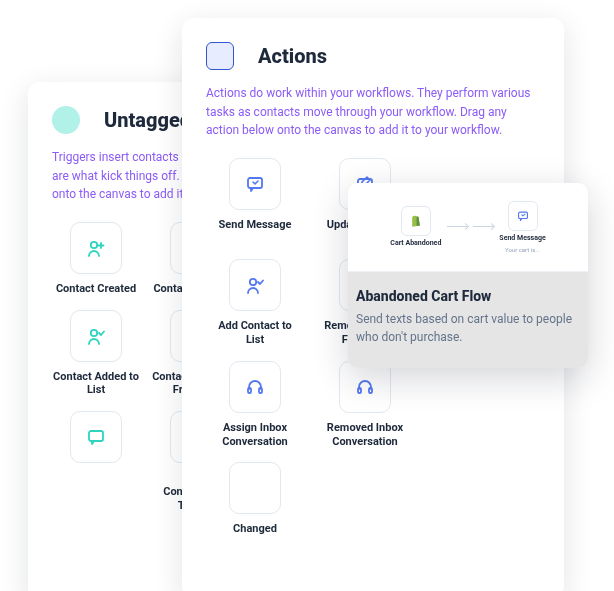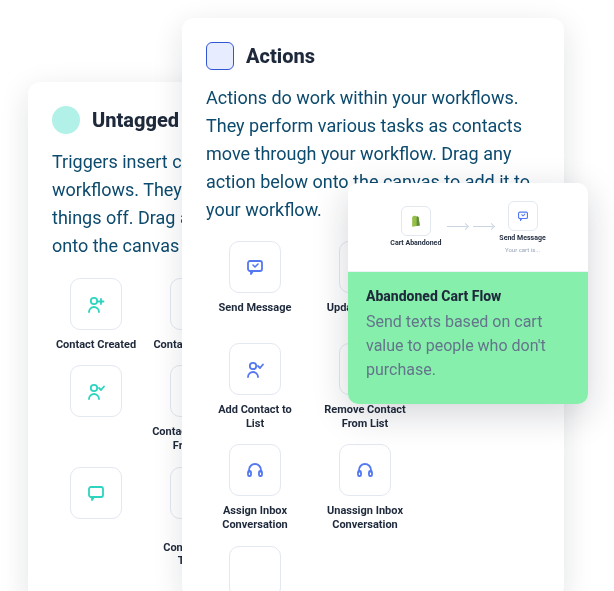--- a/index.html
+++ b/index.html
@@ -26,40 +26,40 @@
 }
 .actions-panel {
   left: 182px;
   top: 18px;
   width: 382px;
   height: 580px;
 }
 .header-row {
   display: flex;
   align-items: center;
-  gap: 12px;
+  gap: 24px;
   margin-bottom: 14px;
 }
 .swatch {
   width: 28px;
   height: 28px;
   border-radius: 6px;
 }
 .swatch.circle { border-radius: 50%; }
 .swatch.triggers { background: #b2f1e8; }
 .swatch.actions { background: #e7edff; border: 1.8px solid #3056d3; }
 .title {
   font-size: 20px;
   font-weight: 800;
   color: #1e293b;
 }
 .desc {
-  font-size: 18px;
+  font-size: 12px;
   line-height: 1.55;
-  color: #0c4a6e;
+  color: #8b5cf6;
   margin-bottom: 18px;
 }
 .grid {
   display: grid;
   gap: 14px 12px;
 }
 .triggers-grid { grid-template-columns: repeat(2, 88px); }
 .actions-grid { grid-template-columns: repeat(3, 98px); }
 .item {
   display: flex;
@@ -145,31 +145,31 @@
   position: absolute;
   right: -1px;
   top: -2px;
   width: 4px;
   height: 4px;
   border-top: 1px solid #cbd5e1;
   border-right: 1px solid #cbd5e1;
   transform: rotate(45deg);
 }
 .flow-body {
-  padding: 16px 18px 22px;
-  background: #86efac;
+  padding: 16px 8px 22px;
+  background: #e5e5e5;
 }
 .flow-title {
   font-size: 14px;
   font-weight: 800;
   color: #1e293b;
   margin-bottom: 6px;
 }
 .flow-desc {
-  font-size: 16px;
+  font-size: 12px;
   color: #64748b;
   line-height: 1.5;
 }
 </style>
 </head>
 <body>
 
 <svg width="0" height="0" style="position:absolute">
 <defs>
 <g id="i-user-plus">
@@ -247,20 +247,21 @@
           </svg>
         </div>
         <div class="item-label">Contact Changed</div>
       </div>
       <div class="item">
         <div class="iconbox">
           <svg viewBox="0 0 22 22" fill="none" stroke-linecap="round" stroke-linejoin="round">
             <use href="#i-user-check"></use>
           </svg>
         </div>
+        <div class="item-label">Contact Added to List</div>
       </div>
       <div class="item">
         <div class="iconbox">
           <svg viewBox="0 0 22 22" fill="none" stroke-linecap="round" stroke-linejoin="round">
             <use href="#i-user-minus"></use>
           </svg>
         </div>
         <div class="item-label">Contact Removed From List</div>
       </div>
       <div class="item">
@@ -329,21 +330,21 @@
           </svg>
         </div>
         <div class="item-label">Assign Inbox Conversation</div>
       </div>
       <div class="item">
         <div class="iconbox">
           <svg viewBox="0 0 22 22" fill="none" stroke-linecap="round" stroke-linejoin="round">
             <use href="#i-headset"></use>
           </svg>
         </div>
-        <div class="item-label">Unassign Inbox Conversation</div>
+        <div class="item-label">Removed Inbox Conversation</div>
       </div>
       <div style="visibility: hidden;"></div>
       <div class="item">
         <div class="iconbox"></div>
         <div class="item-label">Changed</div>
       </div>
       <div style="visibility: hidden;"></div>
     </div>
 </div>
 

